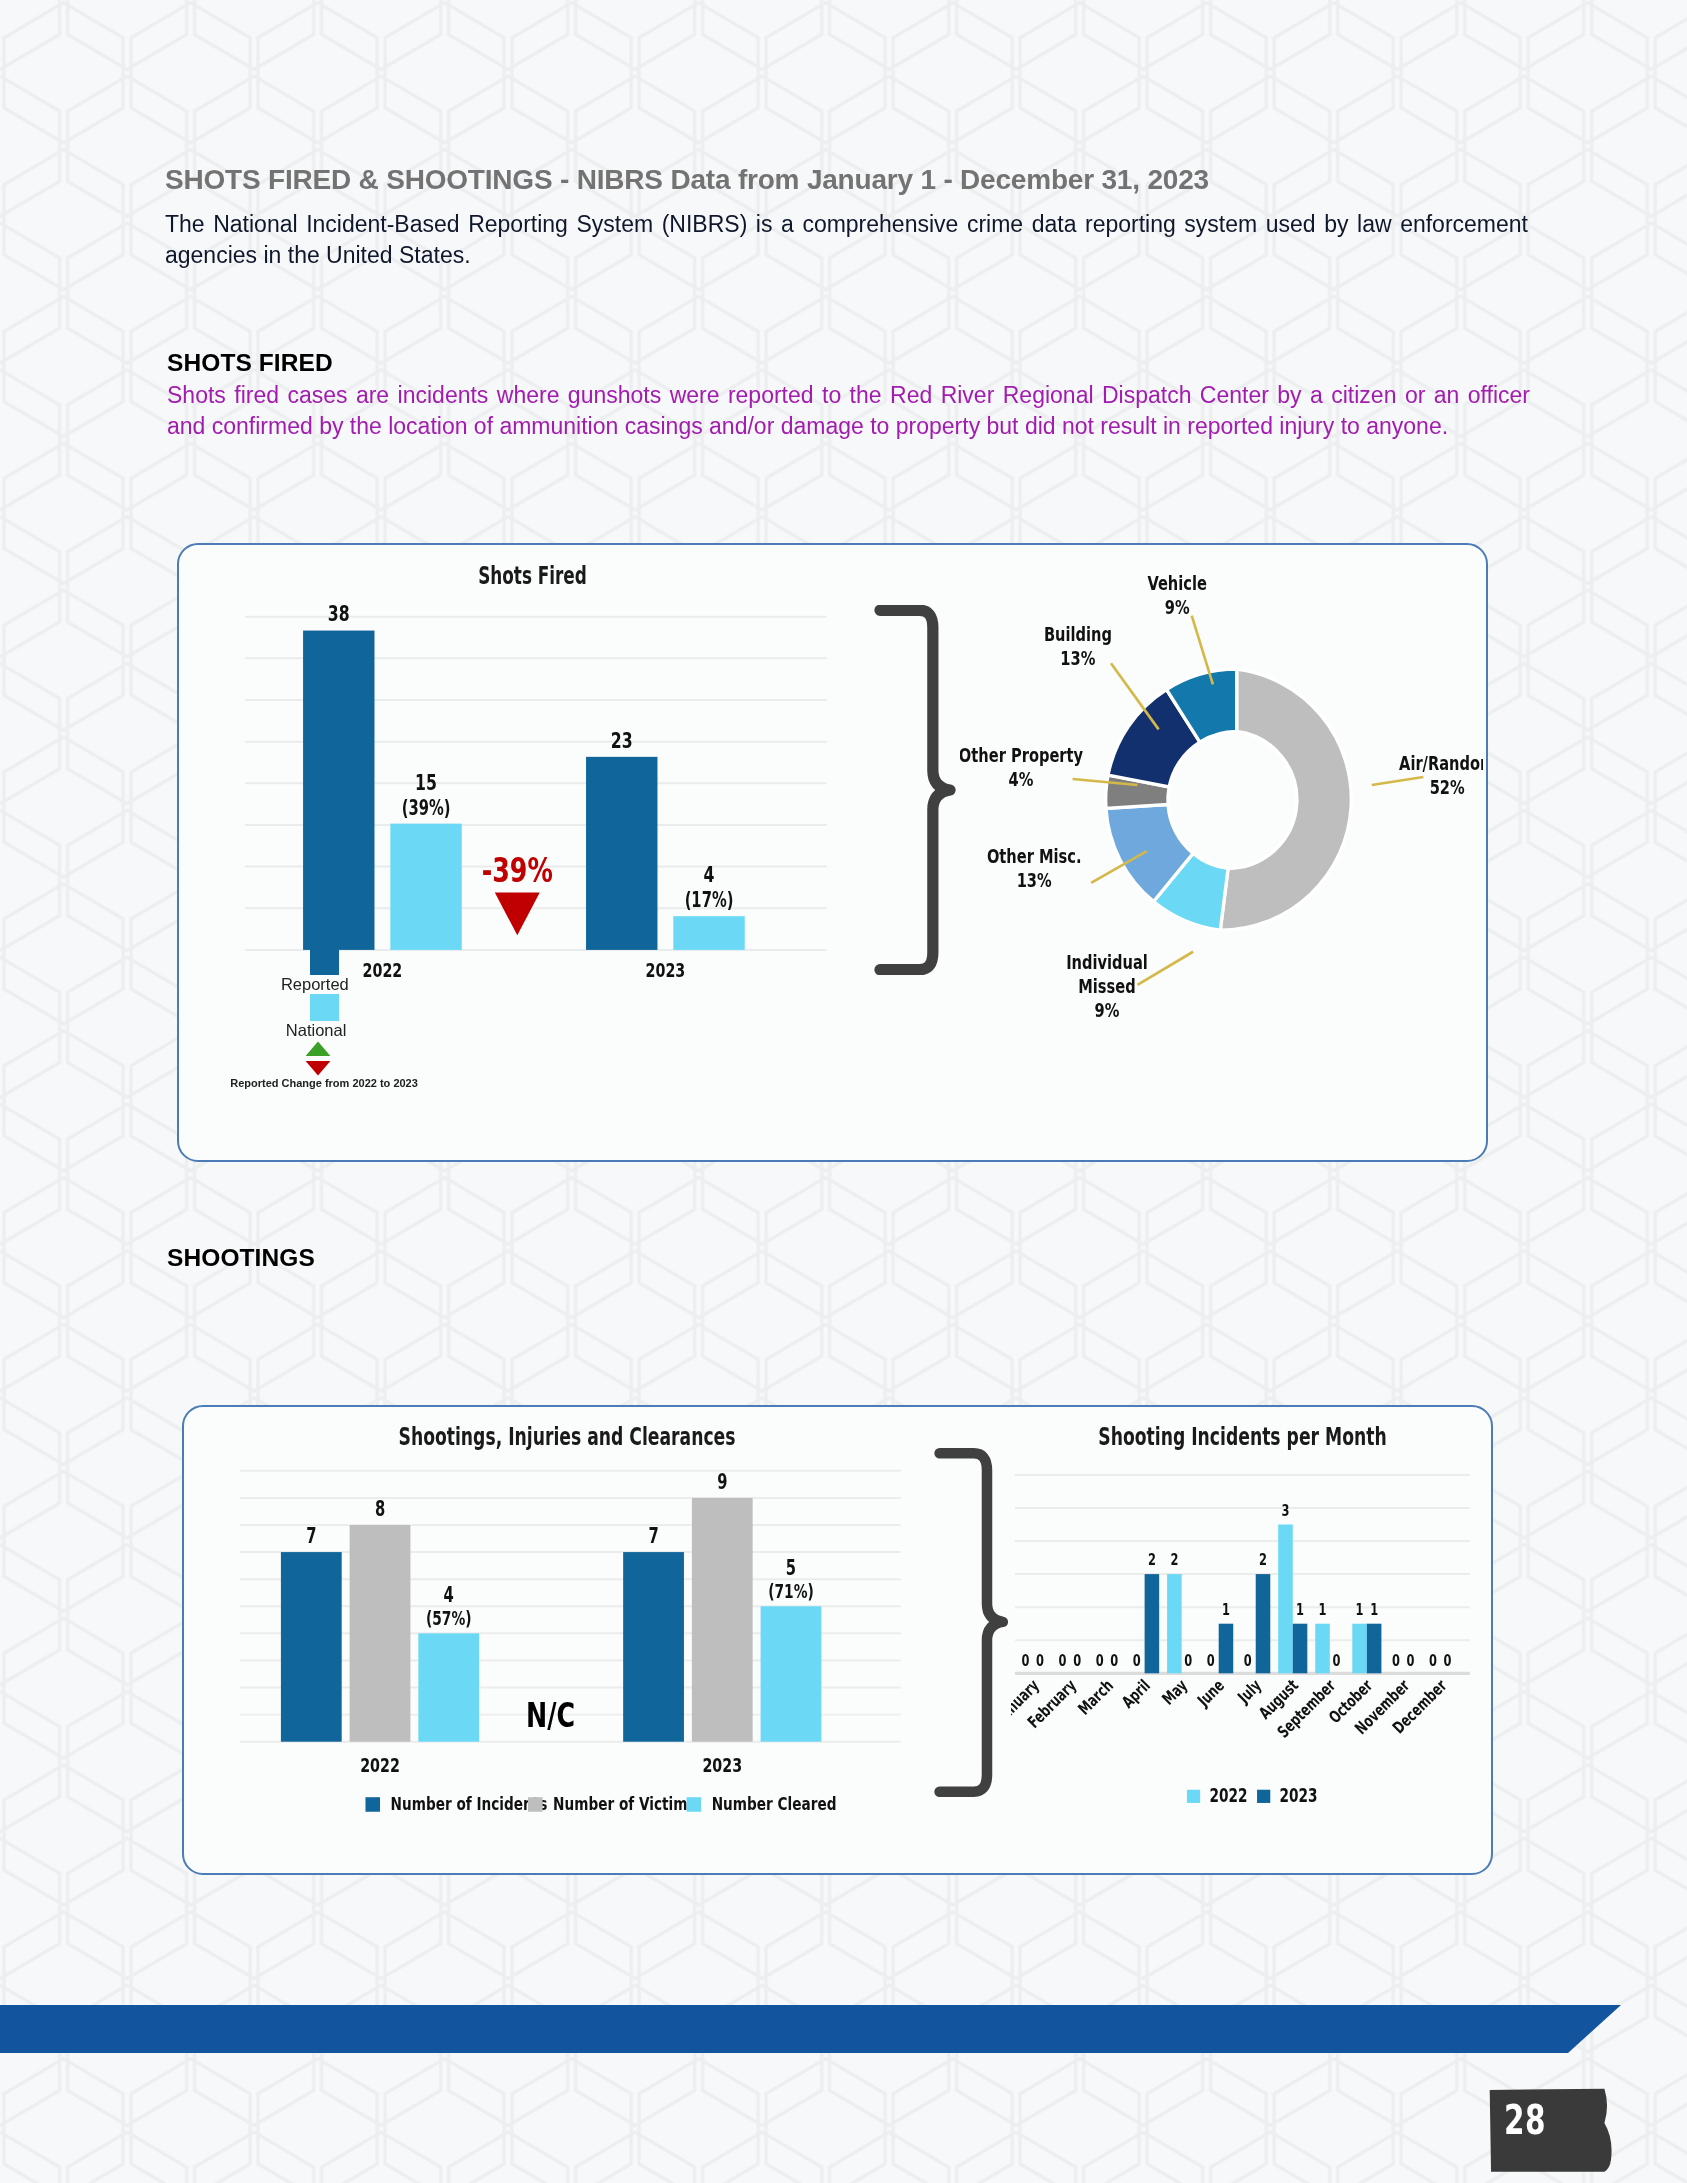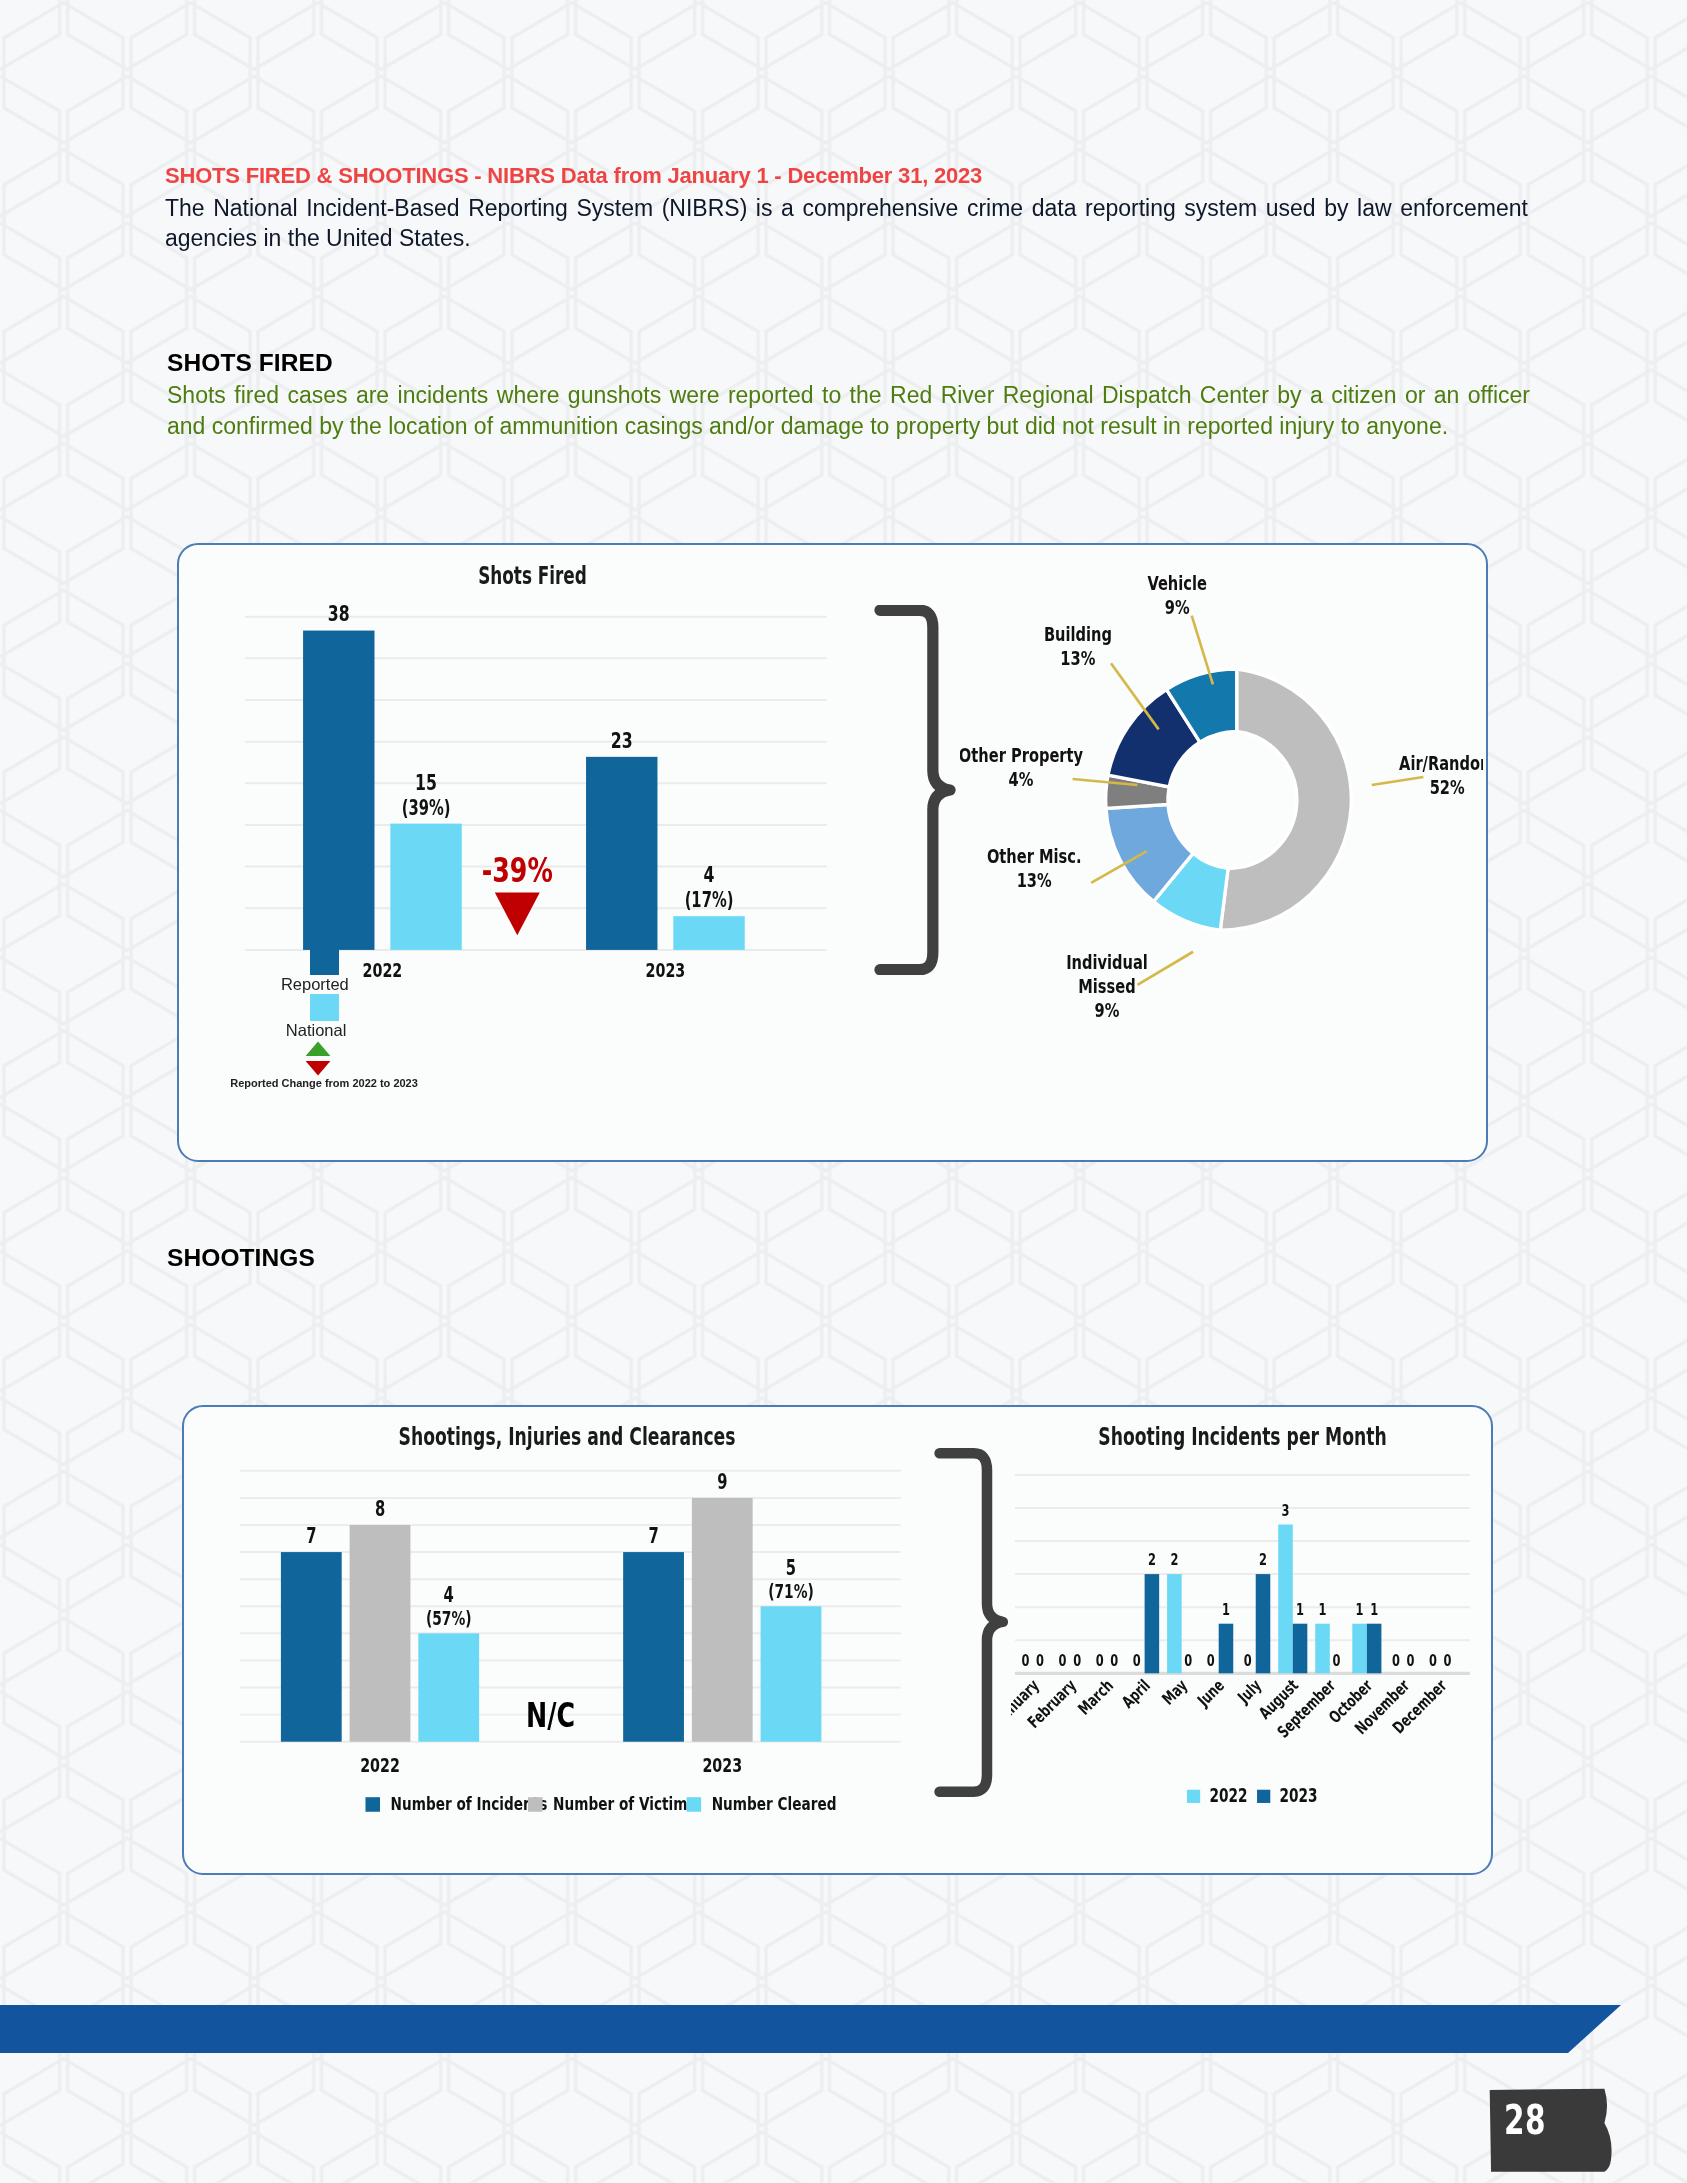--- a/index.html
+++ b/index.html
@@ -8,27 +8,27 @@
     width:1687px;height:2183px;position:relative;overflow:hidden;
     font-family:"Liberation Sans",sans-serif;
     background-color:#f7f8f9;
   }
   
   #hexbg{position:absolute;inset:0;z-index:0;opacity:1;}
   #content{position:absolute;inset:0;z-index:2;}
 
   .page-head{position:absolute;left:165px;top:164px;width:1363px;}
   .page-title{
-    font-size:22px;font-weight:bold;color:#ef4444;letter-spacing:-0.2px;
-    line-height:1.12;margin:0 0 4px 0;
+    font-size:28px;font-weight:bold;color:#737373;letter-spacing:-0.2px;
+    line-height:1.12;margin:0 0 14px 0;
   }
   .page-sub{font-size:23px;color:#0f172a;line-height:1.33;text-align:justify;margin:0;}
 
   .sec-head{font-size:24.5px;font-weight:bold;color:#000;margin:0 0 2.6px 0;letter-spacing:0.1px;}
-  .sec-body{font-size:23px;color:#4d7c0f;line-height:1.36;text-align:justify;margin:0;}
+  .sec-body{font-size:23px;color:#a21caf;line-height:1.36;text-align:justify;margin:0;}
 
   .sec1{position:absolute;left:167px;top:349px;width:1363px;}
   .sec2{position:absolute;left:167px;top:1244px;width:1363px;}
 
   .card{
     position:absolute;background:#fbfcfc;border:2px solid #4b7cb7;border-radius:21px;
   }
   #card-shots{left:177px;top:543px;width:1307px;height:615px;}
   #card-shootings{left:182px;top:1405px;width:1307px;height:466px;}
 

